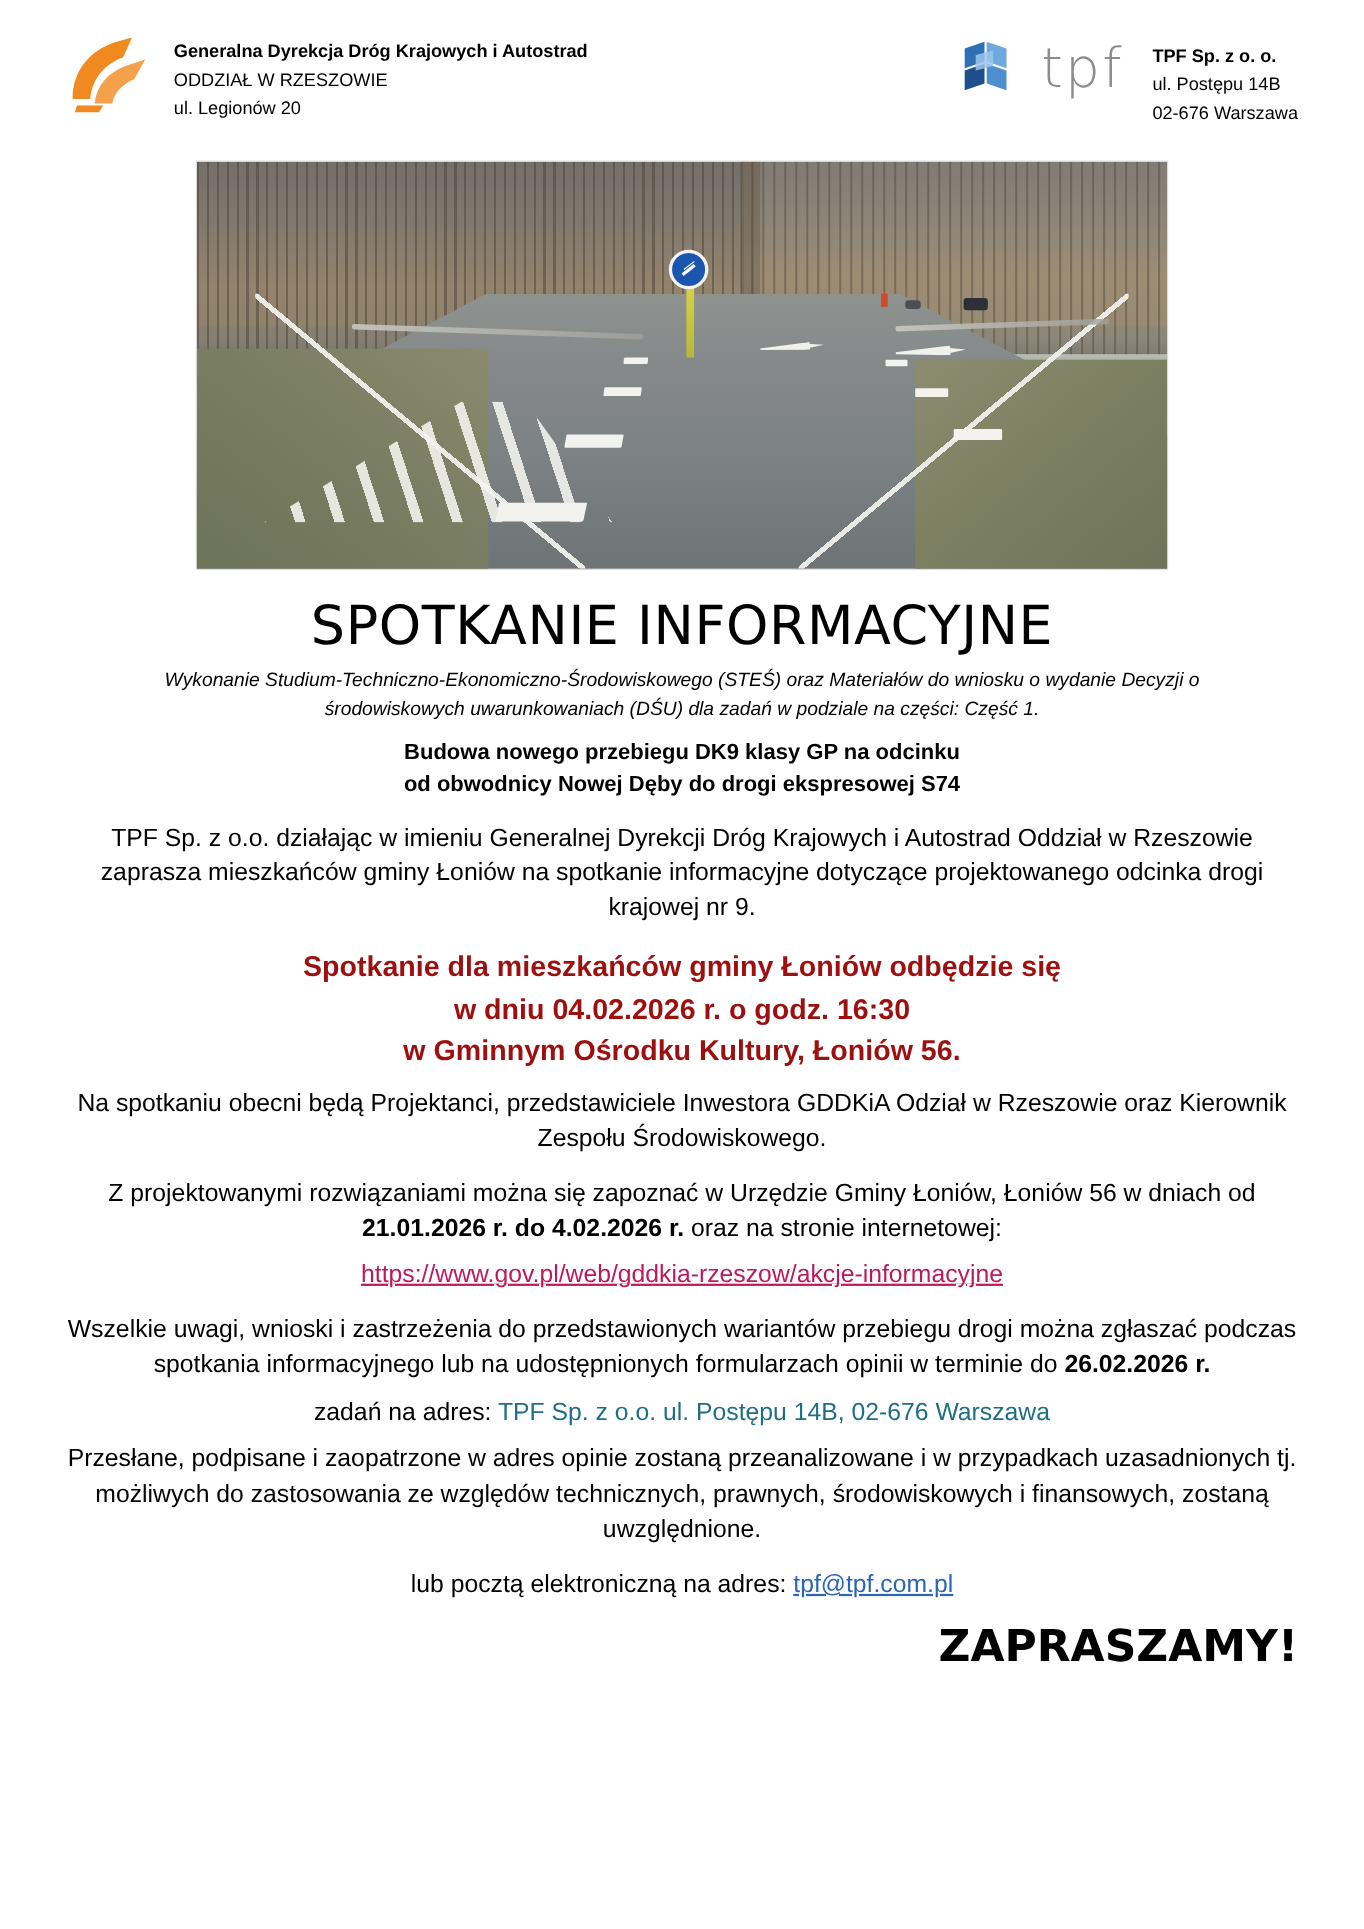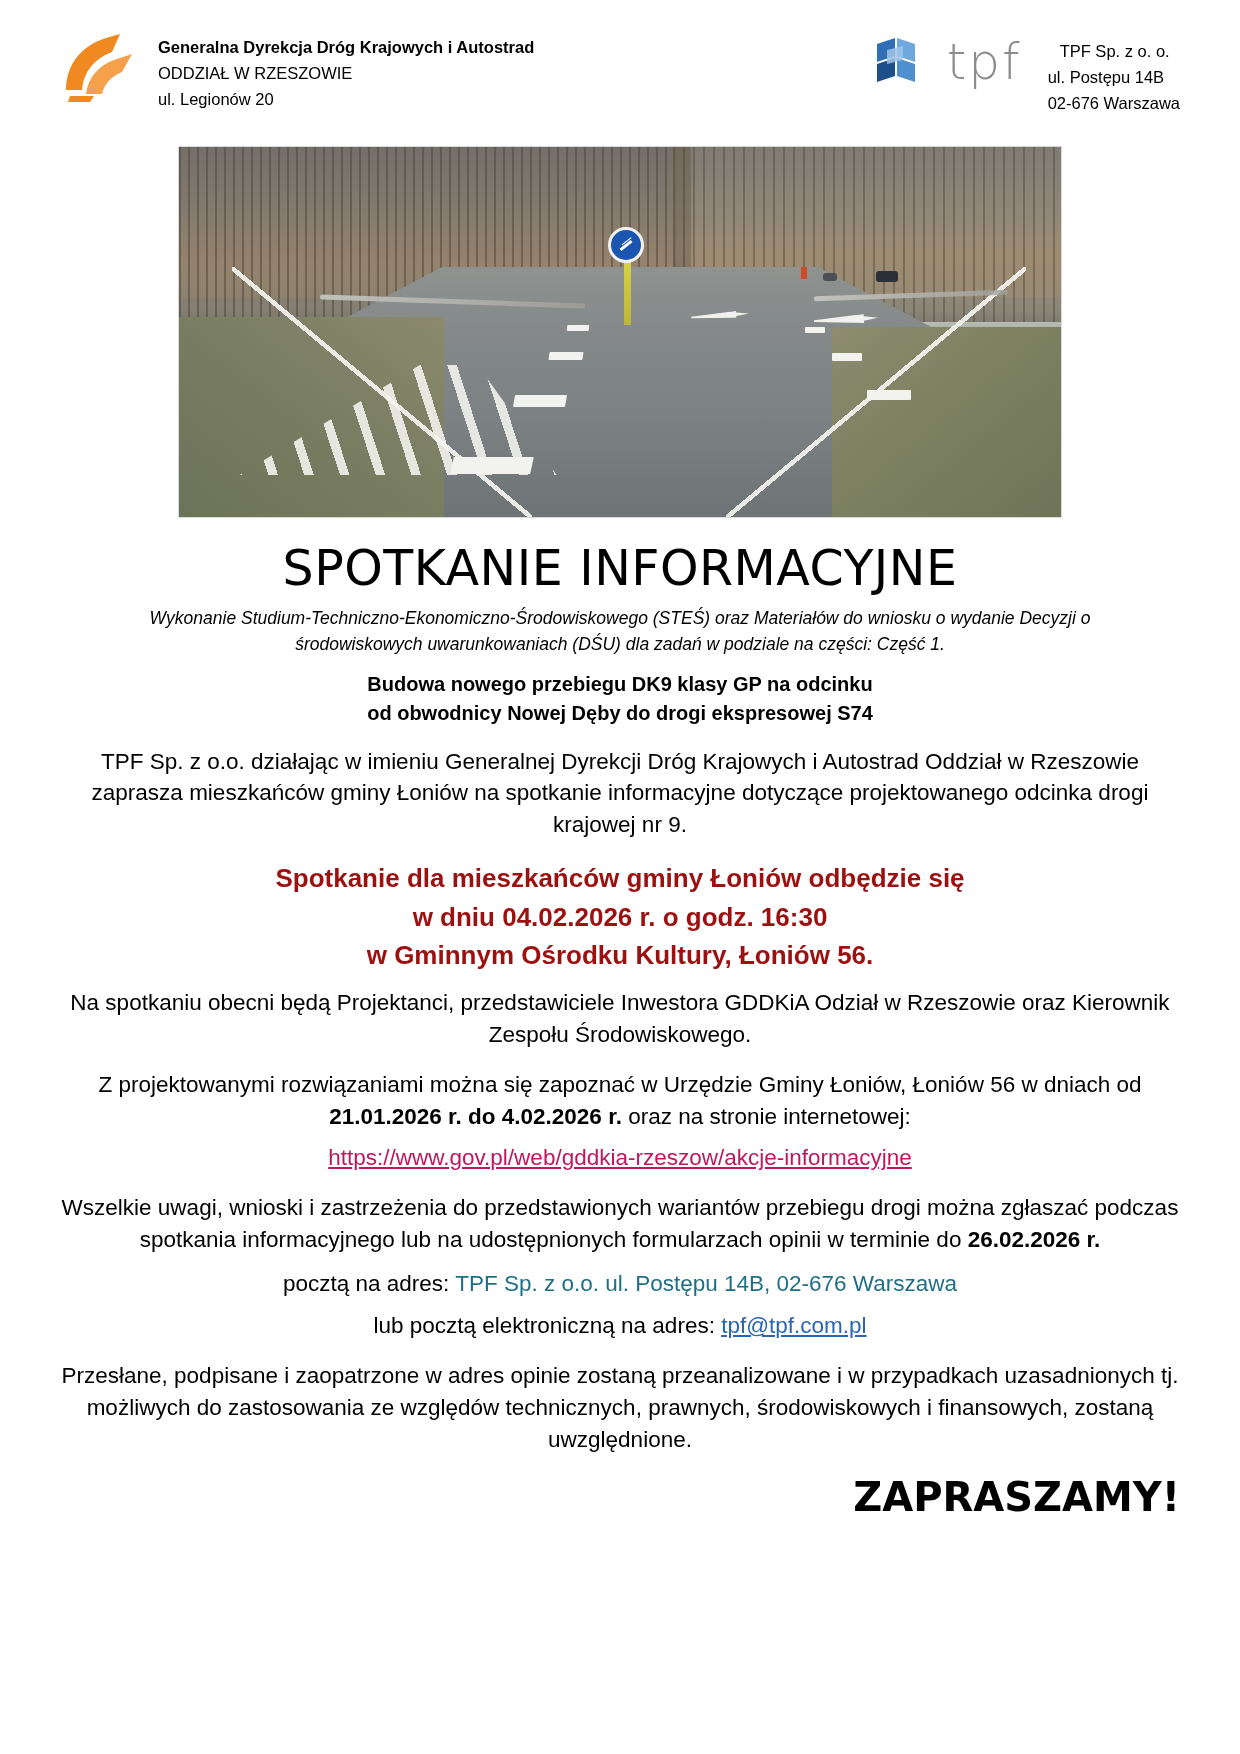--- a/index.html
+++ b/index.html
@@ -71,21 +71,21 @@
     font-family: "DejaVu Sans", sans-serif;
     font-weight: 300;
     line-height: 52px;
   }
   .tpf-addr {
     font-size: 16.5px;
     line-height: 1.58;
     padding-top: 4px;
     white-space: nowrap;
   }
-  .tpf-addr .tpf-name { font-weight: normal; margin-left: 12px; }
+  .tpf-addr .tpf-name { font-weight: bold; }
 
   
   .photo-wrap {
     margin: 8px auto 0 auto;
     width: 884px;
     height: 372px;
     position: relative;
     overflow: hidden;
     border: 1px solid #d8d8d8;
     box-sizing: border-box;
@@ -358,23 +358,23 @@
   </p>
   <p class="para">
     <a class="link" href="#">https://www.gov.pl/web/gddkia-rzeszow/akcje-informacyjne</a>
   </p>
 
   <p class="para tight">
     <span>Wszelkie uwagi, wnioski i zastrzeżenia do przedstawionych wariantów przebiegu drogi można zgłaszać podczas spotkania informacyjnego lub na udostępnionych formularzach opinii w terminie do </span><span class="bold">26.02.2026 r.</span>
   </p>
 
   <p class="para tight">
-    <span>pocztą na adres: </span><span class="teal">TPF Sp. z o.o. ul. Postępu 14B, 02-676 Warszawa</span>
-  </p>
+    <span>zadań na adres: </span><span class="teal">TPF Sp. z o.o. ul. Postępu 14B, 02-676 Warszawa</span>
+  </p>
+  <p class="para">Przesłane, podpisane i zaopatrzone w adres opinie zostaną przeanalizowane i  w przypadkach uzasadnionych tj. możliwych do zastosowania ze względów technicznych, prawnych, środowiskowych i finansowych, zostaną uwzględnione.</p>
+
   <p class="para">
     <span>lub pocztą elektroniczną na adres: </span><a class="mailto" href="#">tpf@tpf.com.pl</a>
   </p>
 
-  <p class="para">Przesłane, podpisane i zaopatrzone w adres opinie zostaną przeanalizowane i  w przypadkach uzasadnionych tj. możliwych do zastosowania ze względów technicznych, prawnych, środowiskowych i finansowych, zostaną uwzględnione.</p>
-
   <div class="closing">ZAPRASZAMY!</div>
 
 </div>
 
 </body></html>

